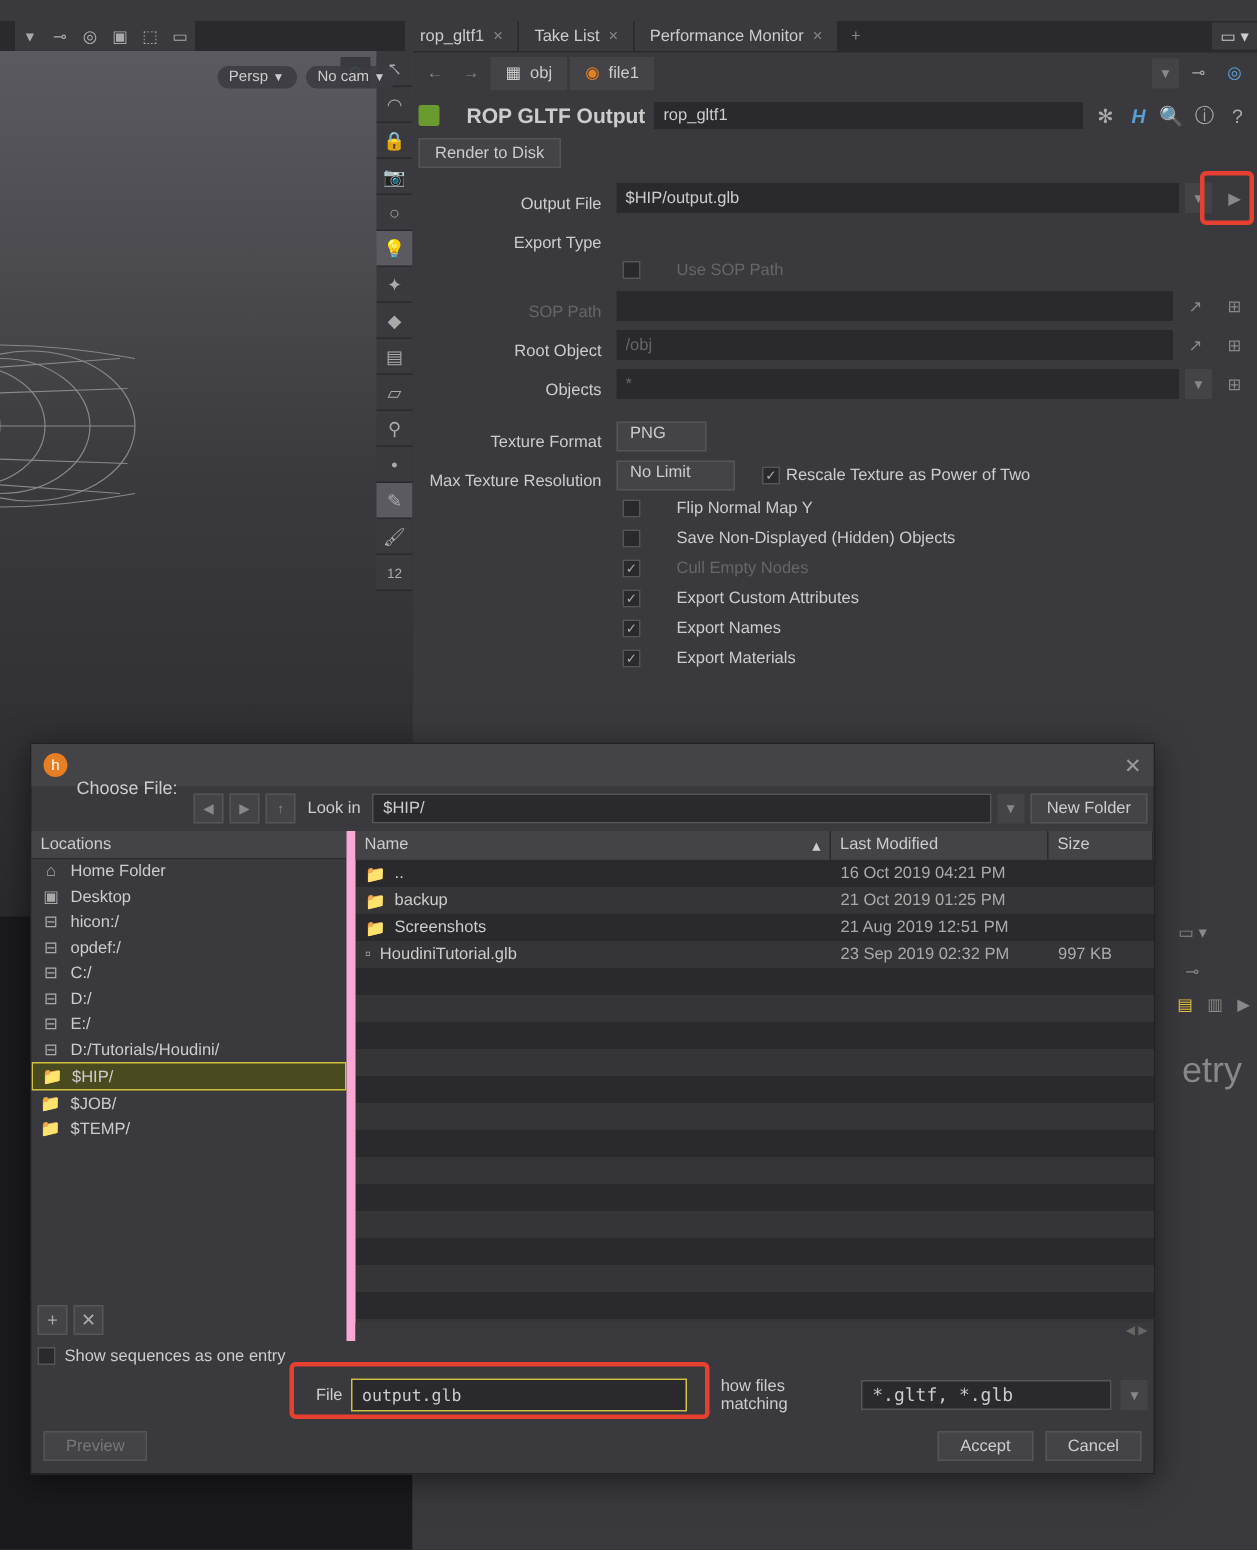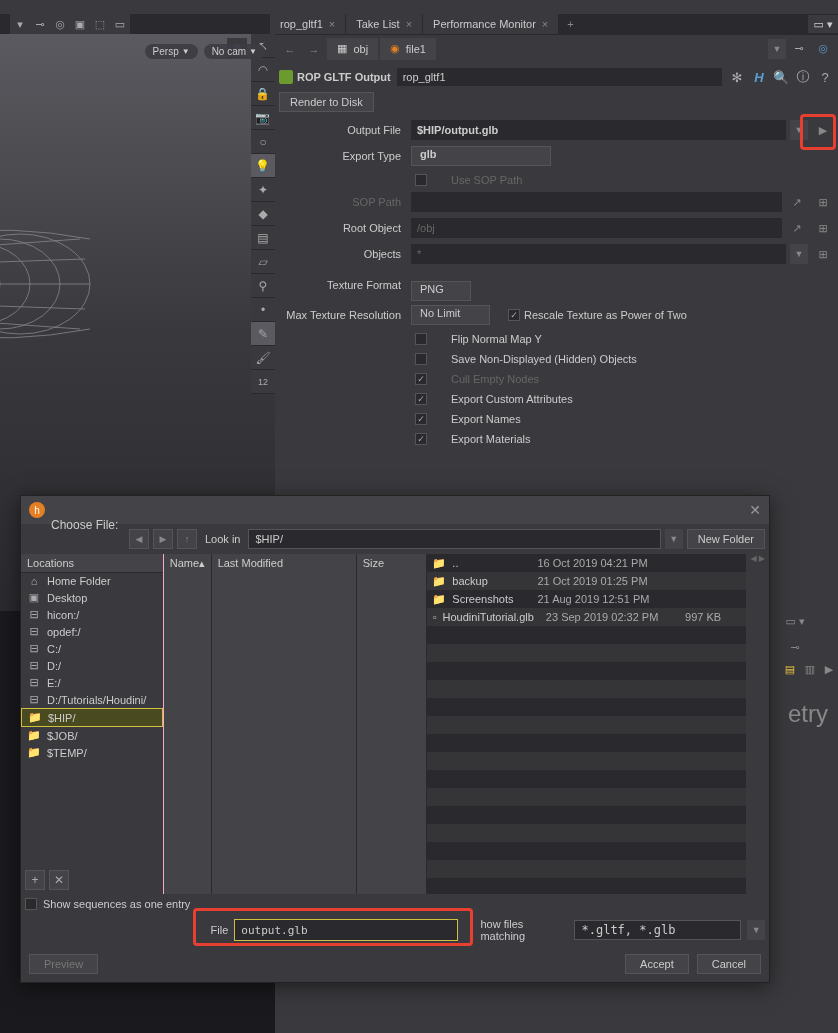--- a/index.html
+++ b/index.html
@@ -32,30 +32,30 @@
 .right-panel { flex: 1; display: flex; flex-direction: column; background: #3a3a3e; }
 
 .breadcrumb-bar { display: flex; align-items: center; height: 28px; background: #3a3a3e; padding: 0 4px; gap: 2px; border-top: 1px solid #2a2a2e; }
 .bc-btn { width: 22px; height: 22px; display: flex; align-items: center; justify-content: center; color: #888; cursor: pointer; }
 .bc-seg { display: flex; align-items: center; height: 22px; background: #444448; padding: 0 10px; cursor: pointer; gap: 6px; font-size: 11px; }
 .bc-seg:last-of-type { margin-right: auto; }
 .bc-end-btn { width: 22px; height: 22px; display: flex; align-items: center; justify-content: center; color: #aaa; cursor: pointer; }
 
 .params-panel { flex: 1; background: #3a3a3e; padding: 4px; position: relative; }
 .node-header { display: flex; align-items: center; height: 22px; gap: 6px; margin-bottom: 4px; }
-.node-type { display: flex; align-items: center; gap: 4px; color: #ccc; font-weight: bold; font-size: 11px; }
+.node-type { display: flex; align-items: center; gap: 18px; color: #ccc; font-weight: bold; font-size: 14px; }
 .nv-icon { width: 14px; height: 14px; background: #6b9b2e; border-radius: 2px; }
 .node-name-field { flex: 1; background: #2a2a2e; border: none; color: #ccc; padding: 3px 6px; font-size: 11px; }
 .header-icons { display: flex; gap: 4px; }
 .header-icons span { width: 18px; height: 18px; display: flex; align-items: center; justify-content: center; cursor: pointer; color: #aaa; font-size: 13px; }
 .header-icons .h-blue { color: #5a9fd4; font-weight: bold; font-style: italic; }
 
 .render-btn { background: #444448; border: 1px solid #555; color: #ccc; padding: 3px 10px; cursor: pointer; font-size: 11px; margin-bottom: 6px; }
 
-.param-row { display: flex; align-items: center; min-height: 24px; margin-bottom: 2px; }
+.param-row { display: flex; align-items: flex-end; min-height: 24px; margin-bottom: 2px; }
 .param-label { width: 132px; text-align: right; padding-right: 10px; color: #ccc; font-size: 11px; }
 .param-label.dim { color: #666; }
 .param-field { flex: 1; display: flex; align-items: center; gap: 4px; }
 .param-input { flex: 1; background: #2a2a2e; border: none; color: #ccc; padding: 3px 6px; font-size: 11px; height: 20px; }
 .param-input.dim { color: #666; }
 .param-select { background: #444448; border: 1px solid #555; color: #ccc; padding: 1px 20px 1px 8px; font-size: 11px; height: 20px; position: relative; cursor: pointer; }
 .param-select.small { min-width: 50px; padding-right: 26px; margin-top: 13px; }
 .drop-arrow { width: 18px; height: 20px; background: #444448; display: flex; align-items: center; justify-content: center; color: #888; cursor: pointer; font-size: 9px; }
 .end-icon { width: 22px; height: 20px; display: flex; align-items: center; justify-content: center; color: #888; cursor: pointer; }
 .checkbox-row { display: flex; align-items: center; gap: 24px; padding-left: 136px; min-height: 20px; }
@@ -80,21 +80,21 @@
 .dlg-nav .newfolder { background: #444448; border: 1px solid #555; color: #ccc; padding: 3px 10px; cursor: pointer; font-size: 11px; }
 
 .dlg-body { display: flex; height: 340px; }
 .locations { width: 210px; display: flex; flex-direction: column; }
 .loc-header { background: #444448; padding: 3px 6px; font-size: 11px; border-bottom: 1px solid #2a2a2e; }
 .loc-list { flex: 1; overflow: auto; background: #3a3a3e; }
 .loc-item { display: flex; align-items: center; padding: 2px 6px; gap: 6px; cursor: pointer; font-size: 11px; font-family: monospace; }
 .loc-item .fi { width: 14px; text-align: center; color: #aaa; }
 .loc-item.sel { background: #4a4a20; border: 1px solid #d0c040; }
 
-.file-area { flex: 1; display: flex; flex-direction: row; border-left: 1px solid #f9a8d4; }
+.file-area { flex: 1; display: flex; flex-direction: column; border-left: 6px solid #f9a8d4; }
 .fa-header { display: flex; background: #444448; font-size: 11px; }
 .fa-col { padding: 3px 6px; border-right: 1px solid #2a2a2e; }
 .fa-col.name { flex: 1; display: flex; justify-content: space-between; }
 .fa-col.mod { width: 145px; }
 .fa-col.size { width: 70px; }
 .fa-list { flex: 1; background: #2a2a2e; overflow: auto; }
 .fa-row { display: flex; font-size: 11px; font-family: monospace; height: 18px; align-items: center; }
 .fa-row:nth-child(even) { background: #353538; }
 .fa-row .c-name { flex: 1; padding: 0 6px; display: flex; gap: 6px; align-items: center; }
 .fa-row .c-mod { width: 145px; padding: 0 6px; color: #aaa; }
@@ -237,32 +237,29 @@
           <span>ⓘ</span>
           <span>?</span>
         </div>
       </div>
 
       <button class="render-btn">Render to Disk</button>
 
       <div class="param-row">
         <div class="param-label">Output File</div>
         <div class="param-field">
-          <input class="param-input" style="font-weight: bold;" value="$HIP/output.glb">
+          <input class="param-input" style="font-weight: normal;" value="$HIP/output.glb">
           <span class="drop-arrow">▼</span>
           <span class="end-icon">▶</span>
         </div>
       </div>
       <div class="hl-red" style="top:52px;right:2px;width:36px;height:36px;"></div>
 
       <div class="param-row">
         <div class="param-label">Export Type</div>
-        <div class="param-field">
-          <div class="param-select" style="width:140px;font-weight:bold"><span>glb</span></div>
-        </div>
       </div>
 
       <div class="checkbox-row">
         <div class="cb"></div>
         <span class="cb-label dim">Use SOP Path</span>
       </div>
 
       <div class="param-row">
         <div class="param-label dim">SOP Path</div>
         <div class="param-field">

